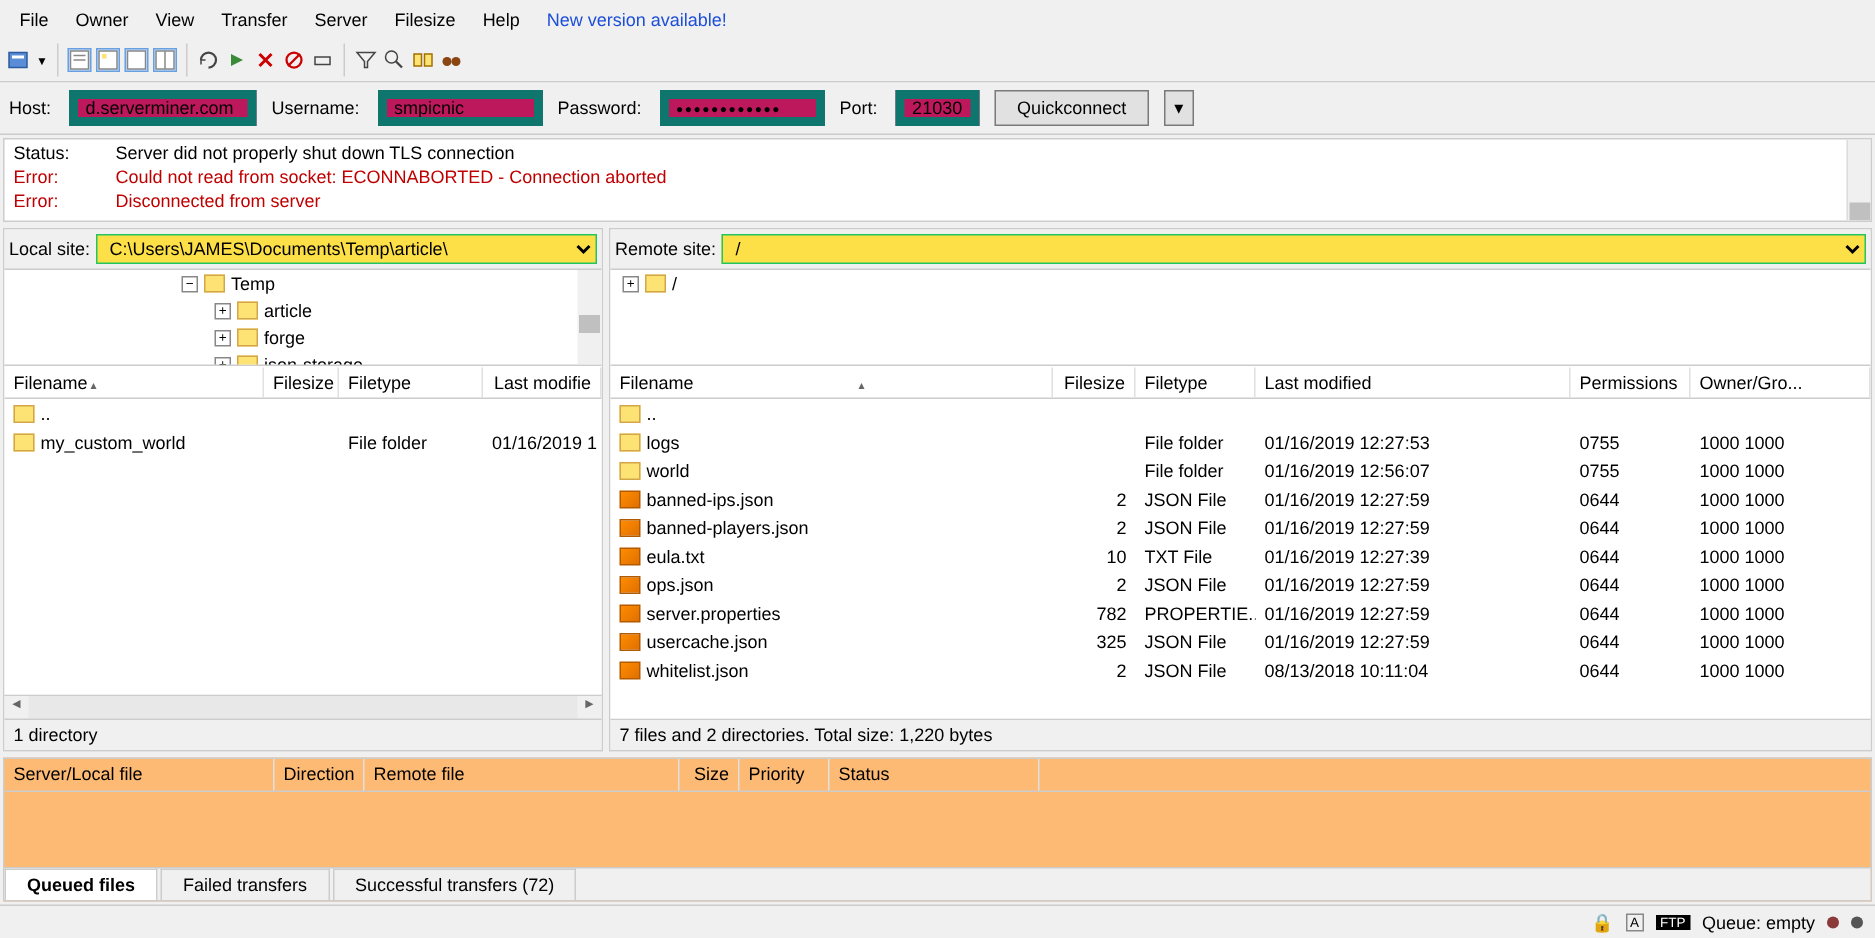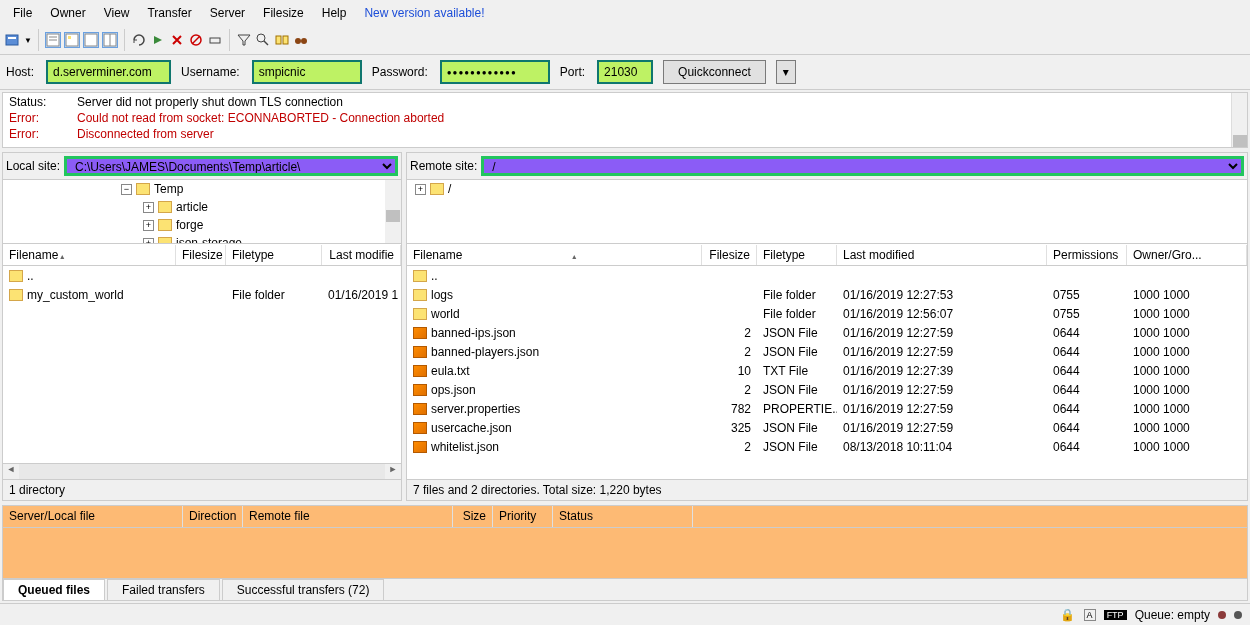--- a/index.html
+++ b/index.html
@@ -4,36 +4,36 @@
 <style>
 * { margin: 0; padding: 0; box-sizing: border-box; font-family: "Segoe UI", Tahoma, sans-serif; font-size: 12px; }
 body { width: 1250px; height: 625px; background: #f0f0f0; overflow: hidden; display: flex; flex-direction: column; }
 .menubar { background: #f0f0f0; padding: 3px 5px; display: flex; gap: 2px; }
 .menubar span { padding: 3px 8px; cursor: default; }
 .menubar .newver { color: #1d4ed8; }
 .toolbar { background: #f0f0f0; border-bottom: 1px solid #ccc; padding: 3px 5px; display: flex; gap: 3px; align-items: center; }
 .vsep { width: 1px; height: 22px; background: #ccc; margin: 0 3px; }
 .quickbar { background: #f0f0f0; border-bottom: 1px solid #ccc; padding: 5px 6px; display: flex; align-items: center; gap: 10px; }
 .quickbar label { margin-right: 2px; }
-.quickbar input { border: 2px solid #0f766e; padding: 3px 5px; height: 24px; background: #bef264; font-family: "Segoe UI", sans-serif; }
+.quickbar input { border: 6px solid #0f766e; padding: 3px 5px; height: 24px; background: #be185d; font-family: "Segoe UI", sans-serif; }
 .quickbar button { border: 1px solid #7a7a7a; background: #e1e1e1; padding: 3px 14px; height: 24px; cursor: pointer; }
 .quickbar .arrowbtn { width: 20px; padding: 0; }
 .logpane { background: #fff; border: 1px solid #ccc; margin: 2px; height: 56px; overflow: hidden; position: relative; }
 .logpane table { width: 100%; }
 .logpane td { padding: 0 4px; white-space: nowrap; vertical-align: top; }
 .logpane td:first-child { width: 66px; }
 .logpane .err { color: #c00000; }
 .logscroll { position: absolute; right: 0; top: 0; width: 16px; height: 100%; background: #f0f0f0; border-left: 1px solid #ddd; }
 .midsplit { display: flex; flex: 1; margin: 2px; gap: 4px; min-height: 0; }
 .pane { display: flex; flex-direction: column; border: 1px solid #ccc; background: #fff; }
 .localpane { width: 400px; }
 .remotepane { flex: 1; }
 .pathbar { display: flex; align-items: center; padding: 3px; background: #f0f0f0; border-bottom: 1px solid #ccc; }
 .pathbar label { margin-right: 4px; white-space: nowrap; }
-.pathbar select { flex: 1; border: 3px solid #22c55e; height: 20px; background: #8b5cf6; padding: 0 4px; }
+.pathbar select { flex: 1; border: 1px solid #22c55e; height: 20px; background: #fde047; padding: 0 4px; }
 .tree { height: 64px; overflow: hidden; border-bottom: 1px solid #ccc; background: #fff; position: relative; }
 .tree-row { display: flex; align-items: center; height: 18px; padding-left: 0; }
 .tree-toggle { width: 11px; height: 11px; border: 1px solid #888; font-size: 9px; line-height: 9px; text-align: center; margin-right: 4px; cursor: pointer; }
 .tree-folder { width: 14px; height: 12px; background: #fce373; border: 1px solid #d4a64a; margin-right: 4px; }
 .tree .scroll { position: absolute; right: 0; top: 0; width: 16px; height: 100%; background: #f0f0f0; }
 .tree .scroll .thumb { position: absolute; width: 14px; height: 12px; background: #c0c0c0; left: 1px; }
 .listheader { display: flex; background: #fff; border-bottom: 1px solid #ccc; height: 22px; align-items: center; }
 .listheader .col { padding: 3px 6px; border-right: 1px solid #e0e0e0; white-space: nowrap; overflow: hidden; }
 .listheader .sortarrow { font-size: 8px; color: #666; margin-left: 2px; }
 .filelist { flex: 1; overflow: auto; background: #fff; position: relative; }

